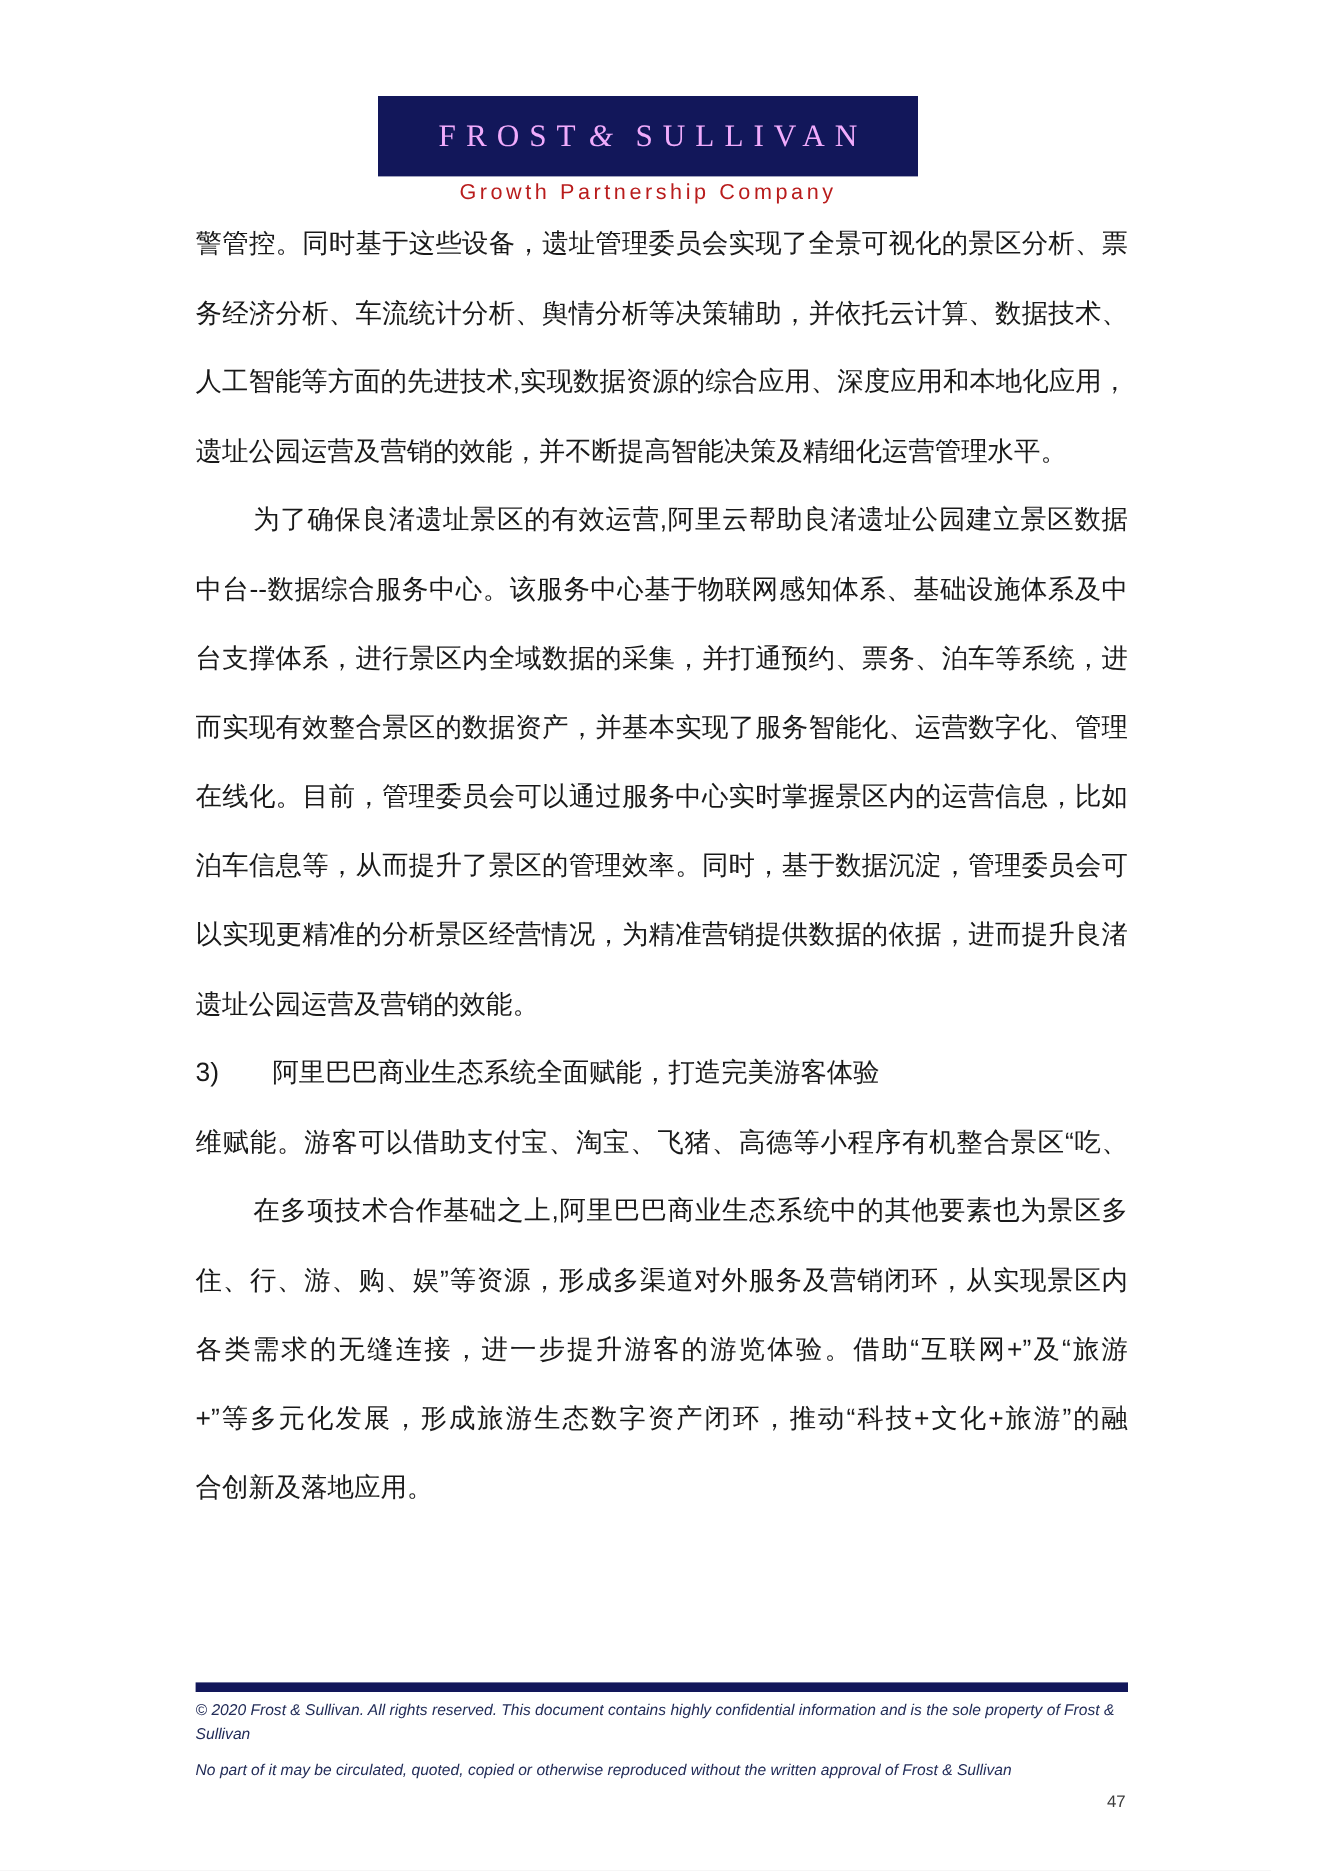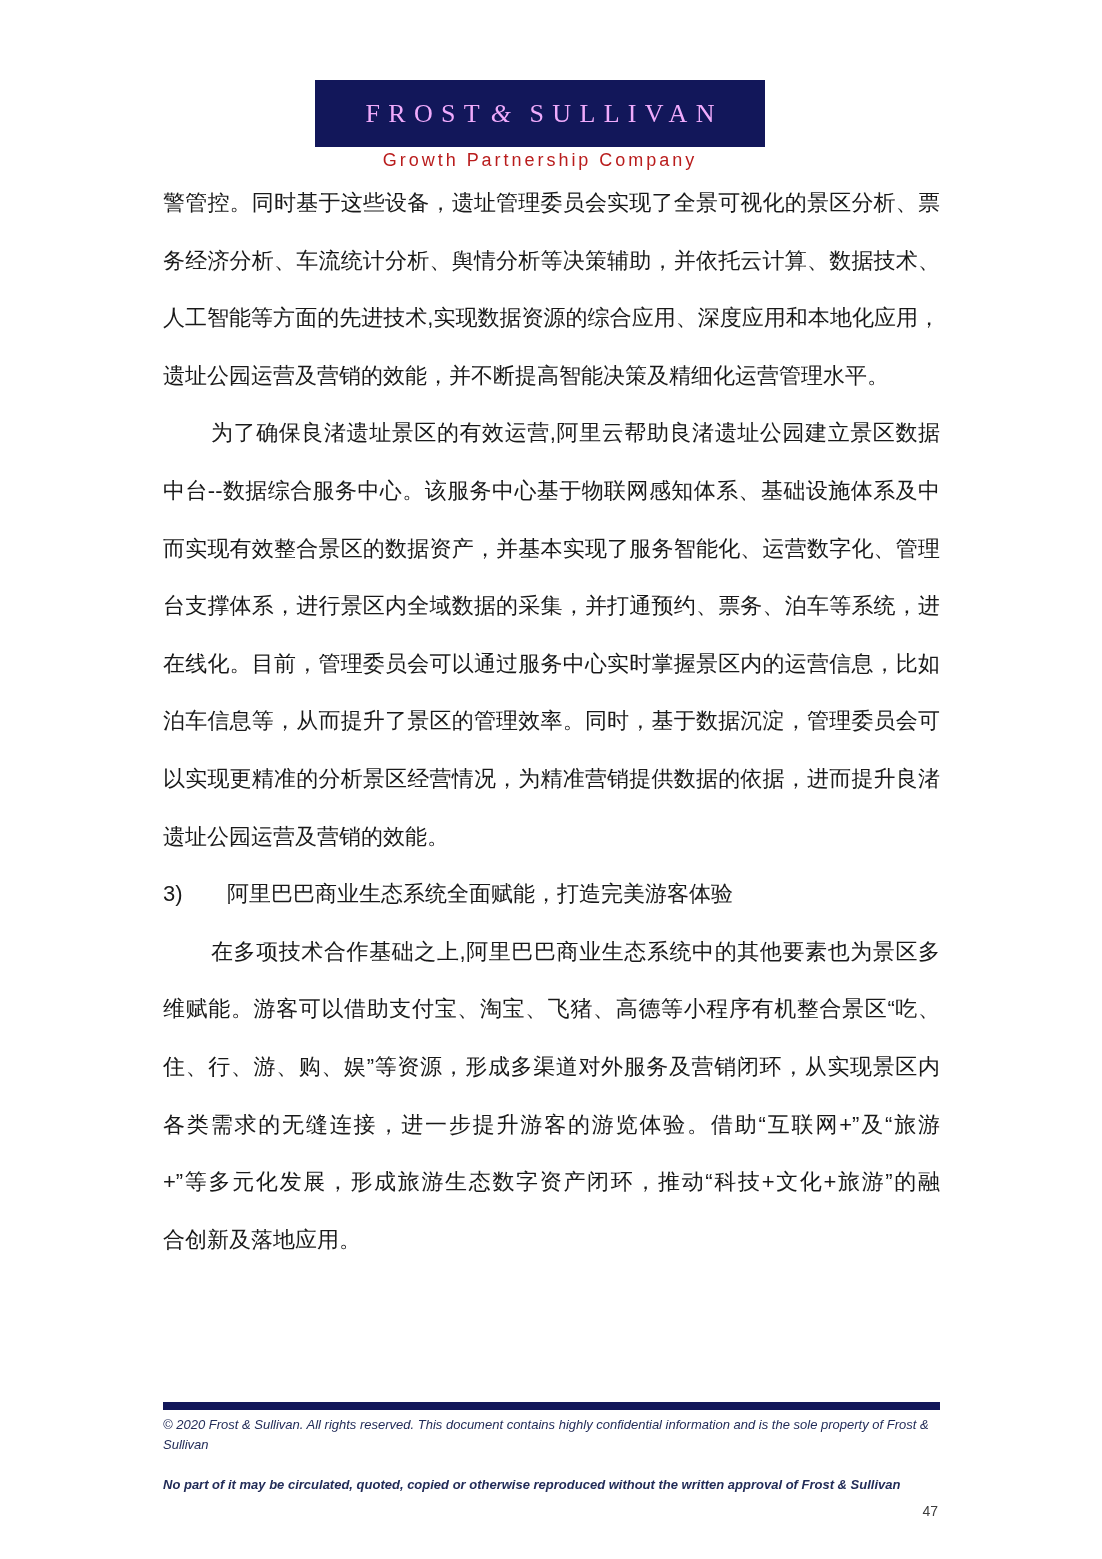--- a/index.html
+++ b/index.html
@@ -49,21 +49,21 @@
 
   
   .footer { position:absolute; left:163px; top:1402px; width:777px; }
   .footer-bar { height:8px; background:#12175a; }
   .fline {
     margin:5px 0 0 0;
     font-size:13px; font-style:italic;
     color:#222c58;
     line-height:20px;
   }
-  .fline + .fline { margin-top:20px;font-weight:bold; }
+  .fline + .fline { margin-top:10px; }
   .page-num {
     margin-top:8px; padding-right:2px;
     text-align:right;
     font-size:14px; color:#3c3c3c;
   }
 </style>
 </head>
 <body>
 
 <div class="page">
@@ -75,29 +75,29 @@
     <div class="tagline">Growth Partnership Company</div>
   </header>
 
   <main class="content">
       <div class="line just">警管控。同时基于这些设备，遗址管理委员会实现了全景可视化的景区分析、票</div>
       <div class="line just">务经济分析、车流统计分析、舆情分析等决策辅助，并依托云计算、数据技术、</div>
       <div class="line just">人工智能等方面的先进技术,实现数据资源的综合应用、深度应用和本地化应用，</div>
       <div class="line">遗址公园运营及营销的效能，并不断提高智能决策及精细化运营管理水平。</div>
       <div class="line just indent">为了确保良渚遗址景区的有效运营,阿里云帮助良渚遗址公园建立景区数据</div>
       <div class="line just">中台--数据综合服务中心。该服务中心基于物联网感知体系、基础设施体系及中</div>
+      <div class="line just">台支撑体系，进行景区内全域数据的采集，并打通预约、票务、泊车等系统，进</div>
       <div class="line just">而实现有效整合景区的数据资产，并基本实现了服务智能化、运营数字化、管理</div>
-      <div class="line just">台支撑体系，进行景区内全域数据的采集，并打通预约、票务、泊车等系统，进</div>
       <div class="line just">在线化。目前，管理委员会可以通过服务中心实时掌握景区内的运营信息，比如</div>
       <div class="line just">泊车信息等，从而提升了景区的管理效率。同时，基于数据沉淀，管理委员会可</div>
       <div class="line just">以实现更精准的分析景区经营情况，为精准营销提供数据的依据，进而提升良渚</div>
       <div class="line">遗址公园运营及营销的效能。</div>
       <div class="line heading"><span class="h-num">3)</span><span>阿里巴巴商业生态系统全面赋能，打造完美游客体验</span></div>
+      <div class="line just">维赋能。游客可以借助支付宝、淘宝、飞猪、高德等小程序有机整合景区“吃、</div>
       <div class="line just indent">在多项技术合作基础之上,阿里巴巴商业生态系统中的其他要素也为景区多</div>
-      <div class="line just">维赋能。游客可以借助支付宝、淘宝、飞猪、高德等小程序有机整合景区“吃、</div>
       <div class="line just">住、行、游、购、娱”等资源，形成多渠道对外服务及营销闭环，从实现景区内</div>
       <div class="line just">各类需求的无缝连接，进一步提升游客的游览体验。借助“互联网+”及“旅游</div>
       <div class="line just">+”等多元化发展，形成旅游生态数字资产闭环，推动“科技+文化+旅游”的融</div>
       <div class="line">合创新及落地应用。</div>
     </main>
 
   <footer class="footer">
     <div class="footer-bar"></div>
     <p class="fline">© 2020 Frost &amp; Sullivan. All rights reserved. This document contains highly confidential information and is the sole property of Frost &amp; Sullivan</p>
     <p class="fline">No part of it may be circulated, quoted, copied or otherwise reproduced without the written approval of Frost &amp; Sullivan</p>

